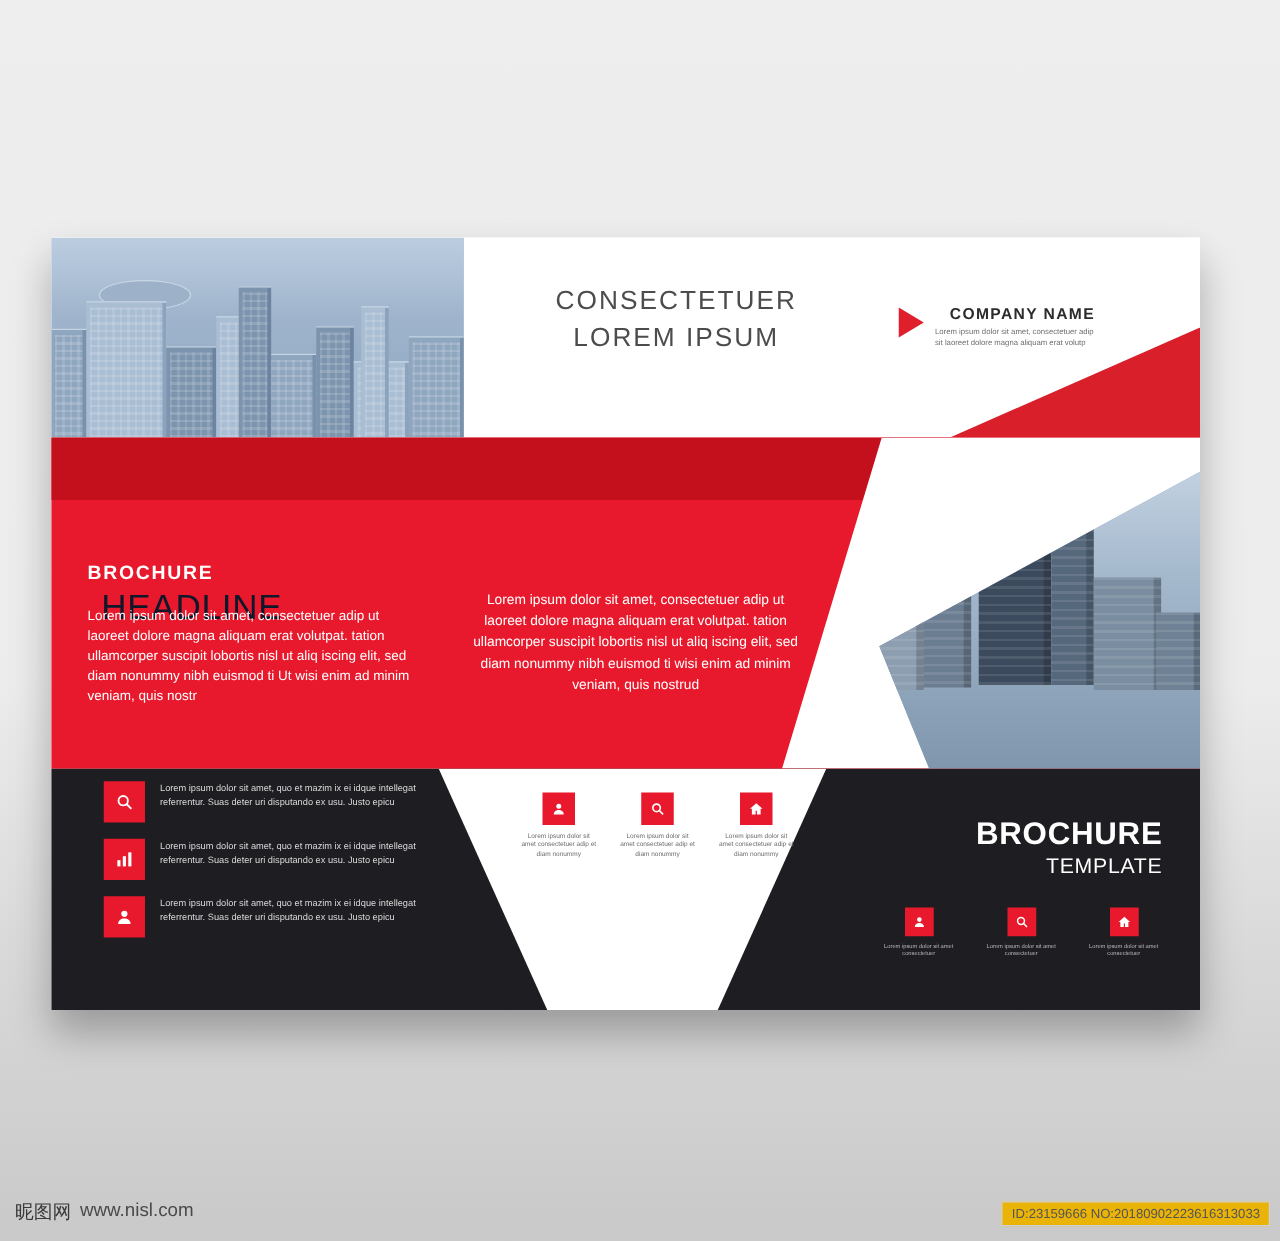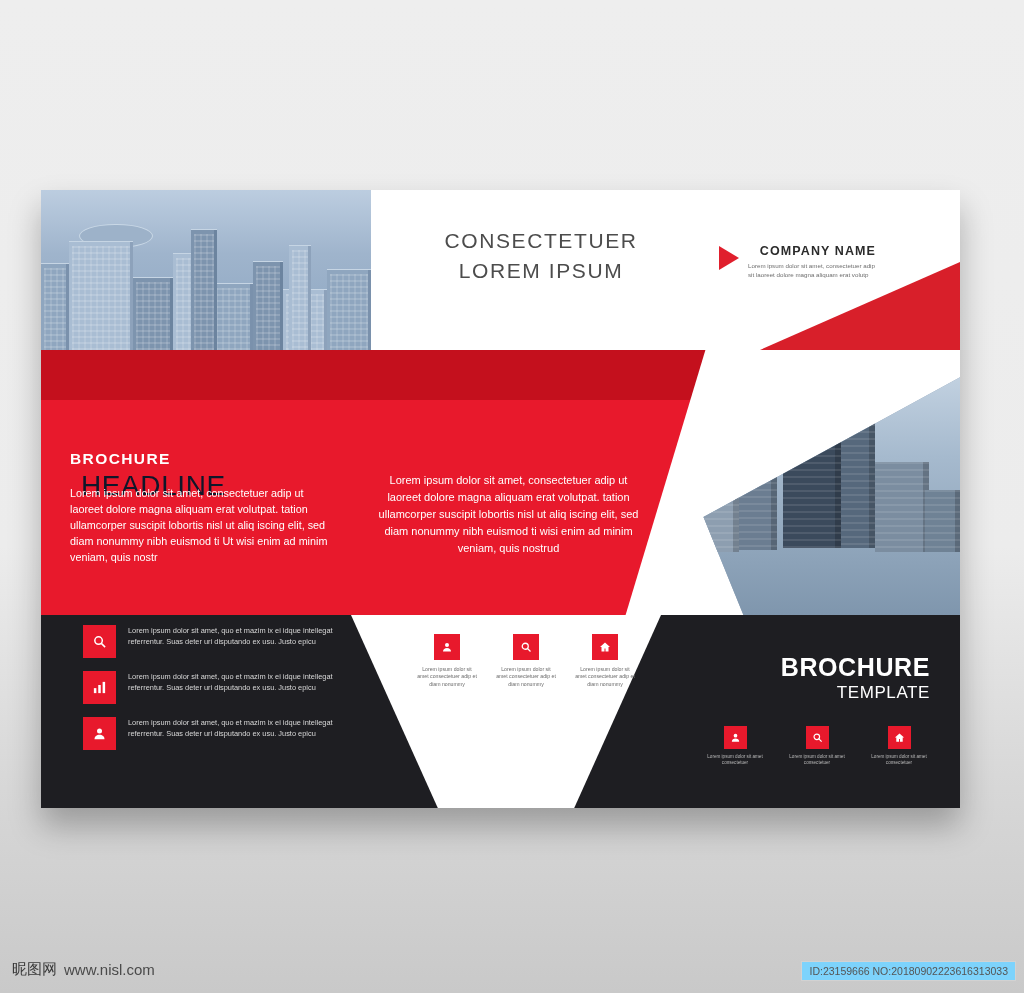--- a/index.html
+++ b/index.html
@@ -288,29 +288,29 @@
   
   .footer {
     position: absolute;
     left: 0; bottom: 0;
     width: 1024px; height: 60px;
   }
   .wm-logo {
     position: absolute;
     left: 12px; bottom: 14px;
     display: flex;
-    align-items: center;
+    align-items: flex-start;
     gap: 7px;
   }
   .wm-cn { font-size: 15px; color: #3a3a3a; font-family: "DejaVu Sans", sans-serif; }
   .wm-url { font-size: 15px; color: #4a4a4a; }
   .id-chip {
     position: absolute;
     right: 8px; bottom: 12px;
-    background: #7dd3fc;
+    background: #eab308;
     border: 1px solid #d2d2d2;
     padding: 3px 7px;
     font-size: 10.5px;
     color: #555555;
   }
 </style>
 </head>
 <body>
 
 <div class="backdrop"></div>

